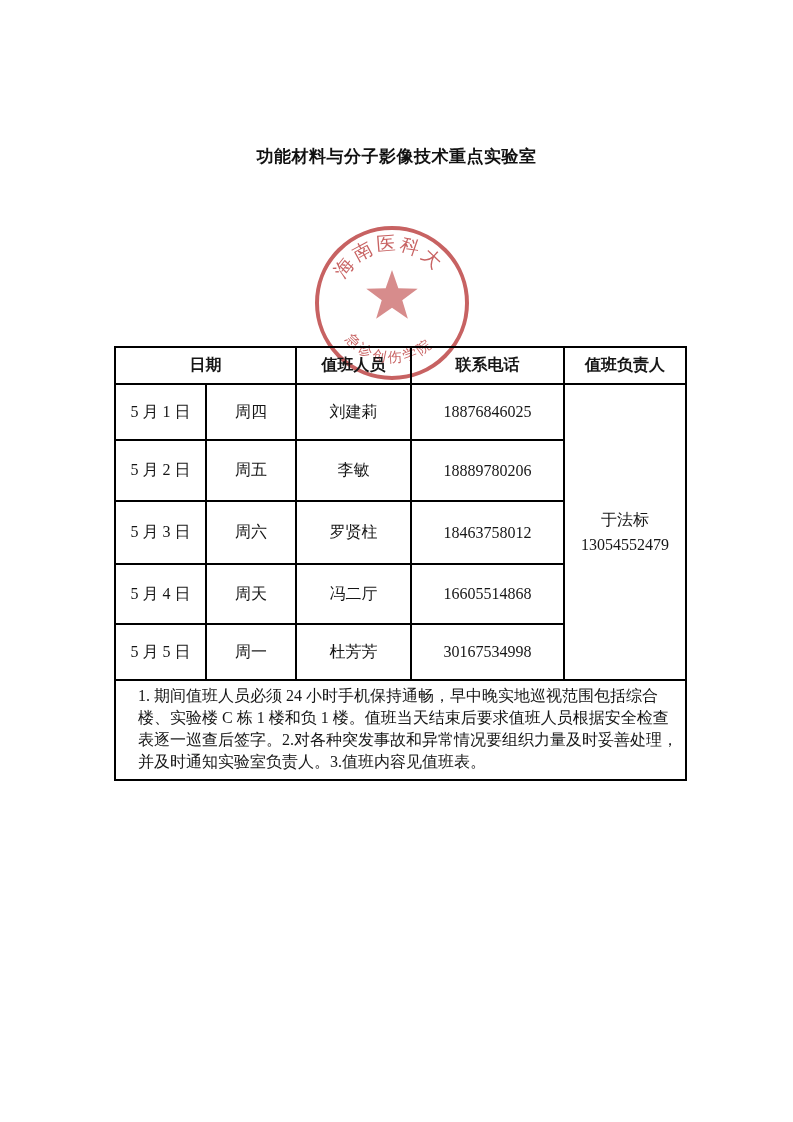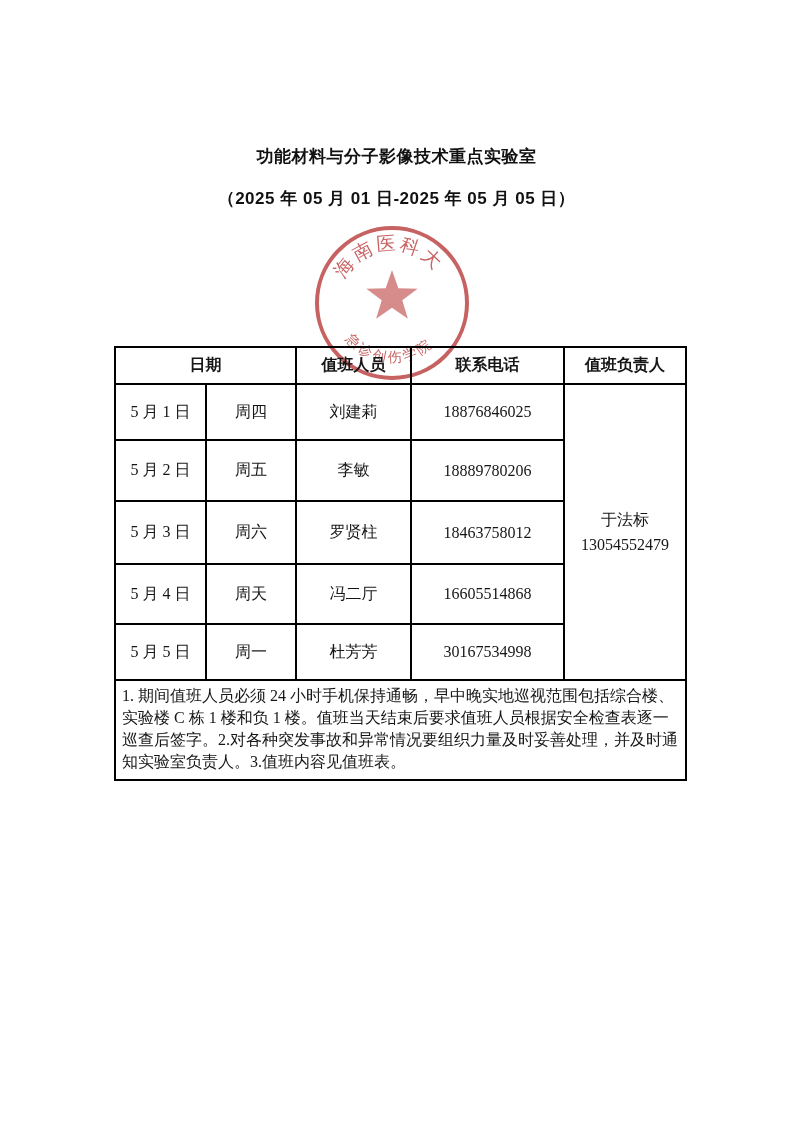--- a/index.html
+++ b/index.html
@@ -55,21 +55,21 @@
   tr.head-row     { height: 37px; }
   tr.row-1        { height: 56px; }
   tr.row-2        { height: 61px; }
   tr.row-3        { height: 63px; }
   tr.row-4        { height: 60px; margin-top: 20px; }
   tr.row-5        { height: 56px; margin-left: 30px; }
   td.supervisor-cell { line-height: 25px; }
   td.notes-cell {
     text-align: left;
     vertical-align: top;
-    padding: 4px 6px 6px 6px;
+    padding: 4px 6px 6px 22px;
     font-size: 16px;
     line-height: 22px;
     height: 81px;
   }
 
   
   .seal {
     position: absolute;
     left: 312px;
     top: 223px;
@@ -82,21 +82,20 @@
   .seal-ring-text   { font-family: "Liberation Sans", "DejaVu Sans", sans-serif; font-size: 19px; letter-spacing: 3px; fill: #bb3f3f; }
   .seal-bottom-text { font-family: "Liberation Sans", "DejaVu Sans", sans-serif; font-size: 14px; letter-spacing: 2.5px; fill: #bb3f3f; }
 </style>
 </head>
 <body>
 
 <div class="page">
 
   <div class="titles">
     <div class="title-line">功能材料与分子影像技术重点实验室</div>
-    <div class="title-line">（2025 年 05 月 01 日-2025 年 05 月 05 日）</div>
   </div>
 
   <svg class="seal" viewBox="0 0 160 160" aria-hidden="true">
     <defs>
       <path id="sealArcTop" d="M 31.9 57.6 A 53 53 0 0 1 128.1 57.6"></path>
       <path id="sealArcBottom" d="M 31.7 113.8 A 59 59 0 0 0 128.3 113.8"></path>
     </defs>
     <circle cx="80" cy="80" r="75" fill="none" stroke="#bb3f3f" stroke-width="4"></circle>
     <polygon fill="#c04a4a" fill-opacity="0.78" points="80,47 86.35,65.26 105.68,65.66 90.27,77.34 95.87,95.84 80,84.8 64.13,95.84 69.73,77.34 54.32,65.66 73.65,65.26"></polygon>
     <text class="seal-ring-text">

